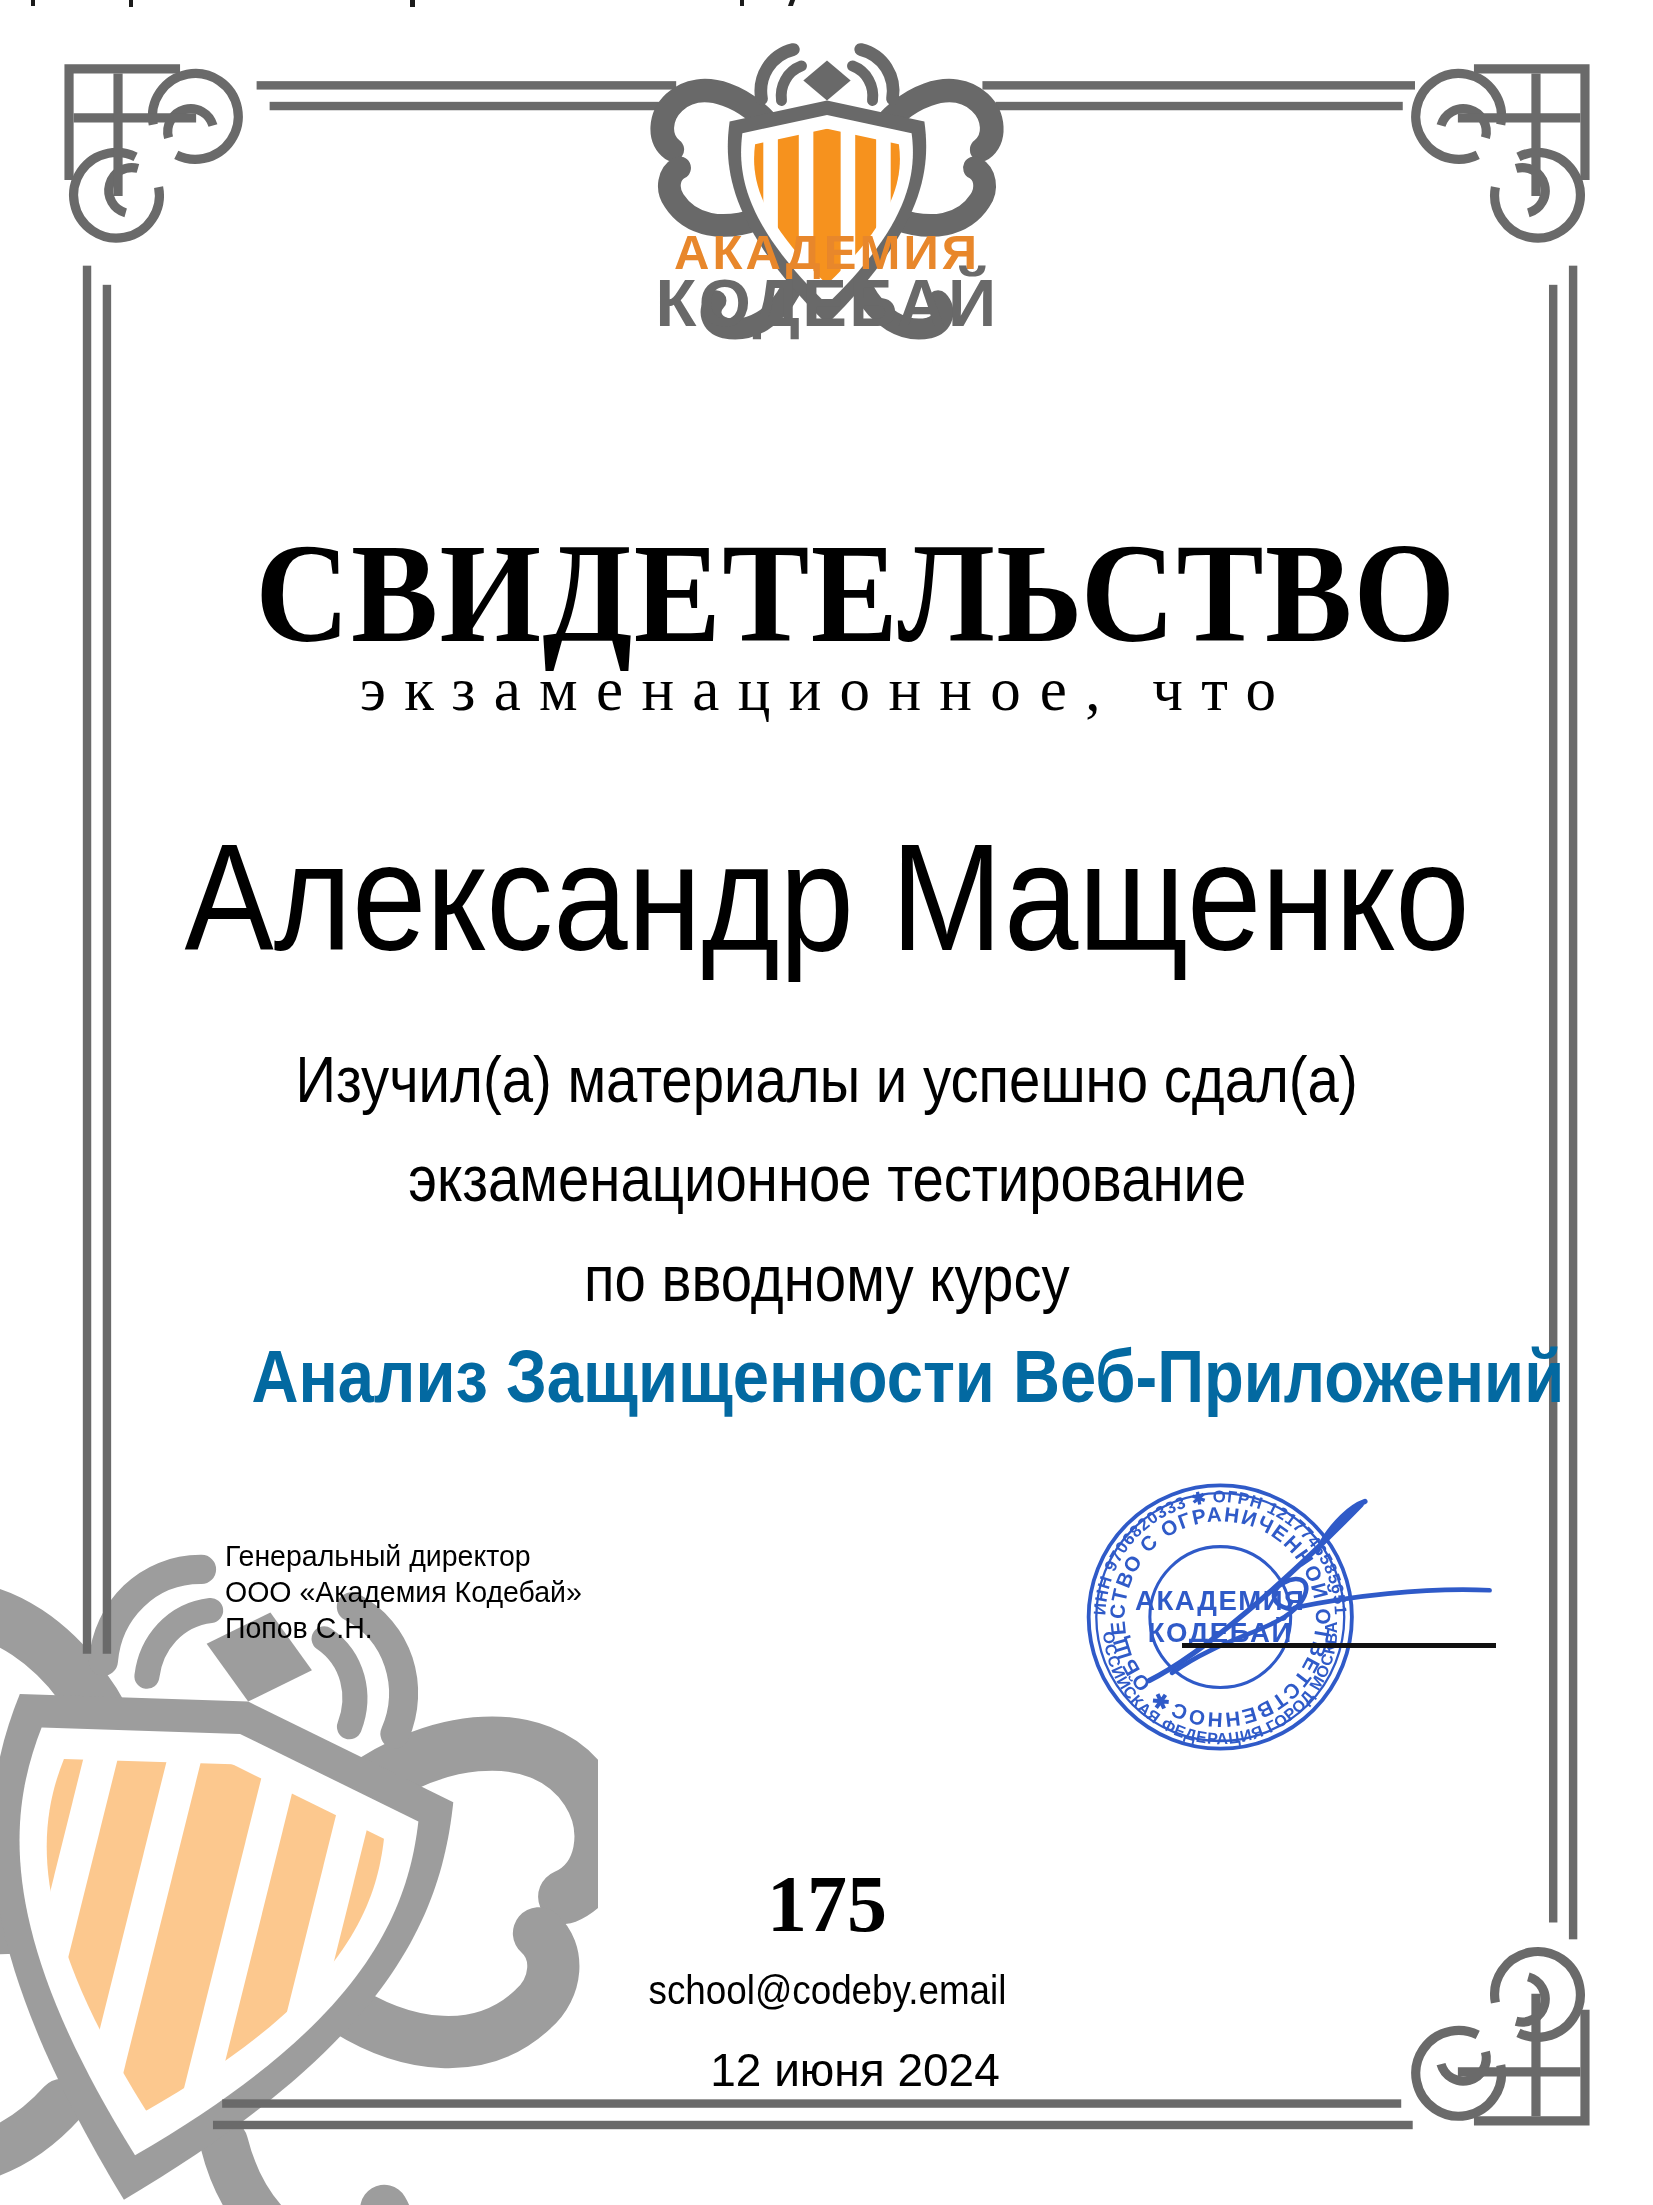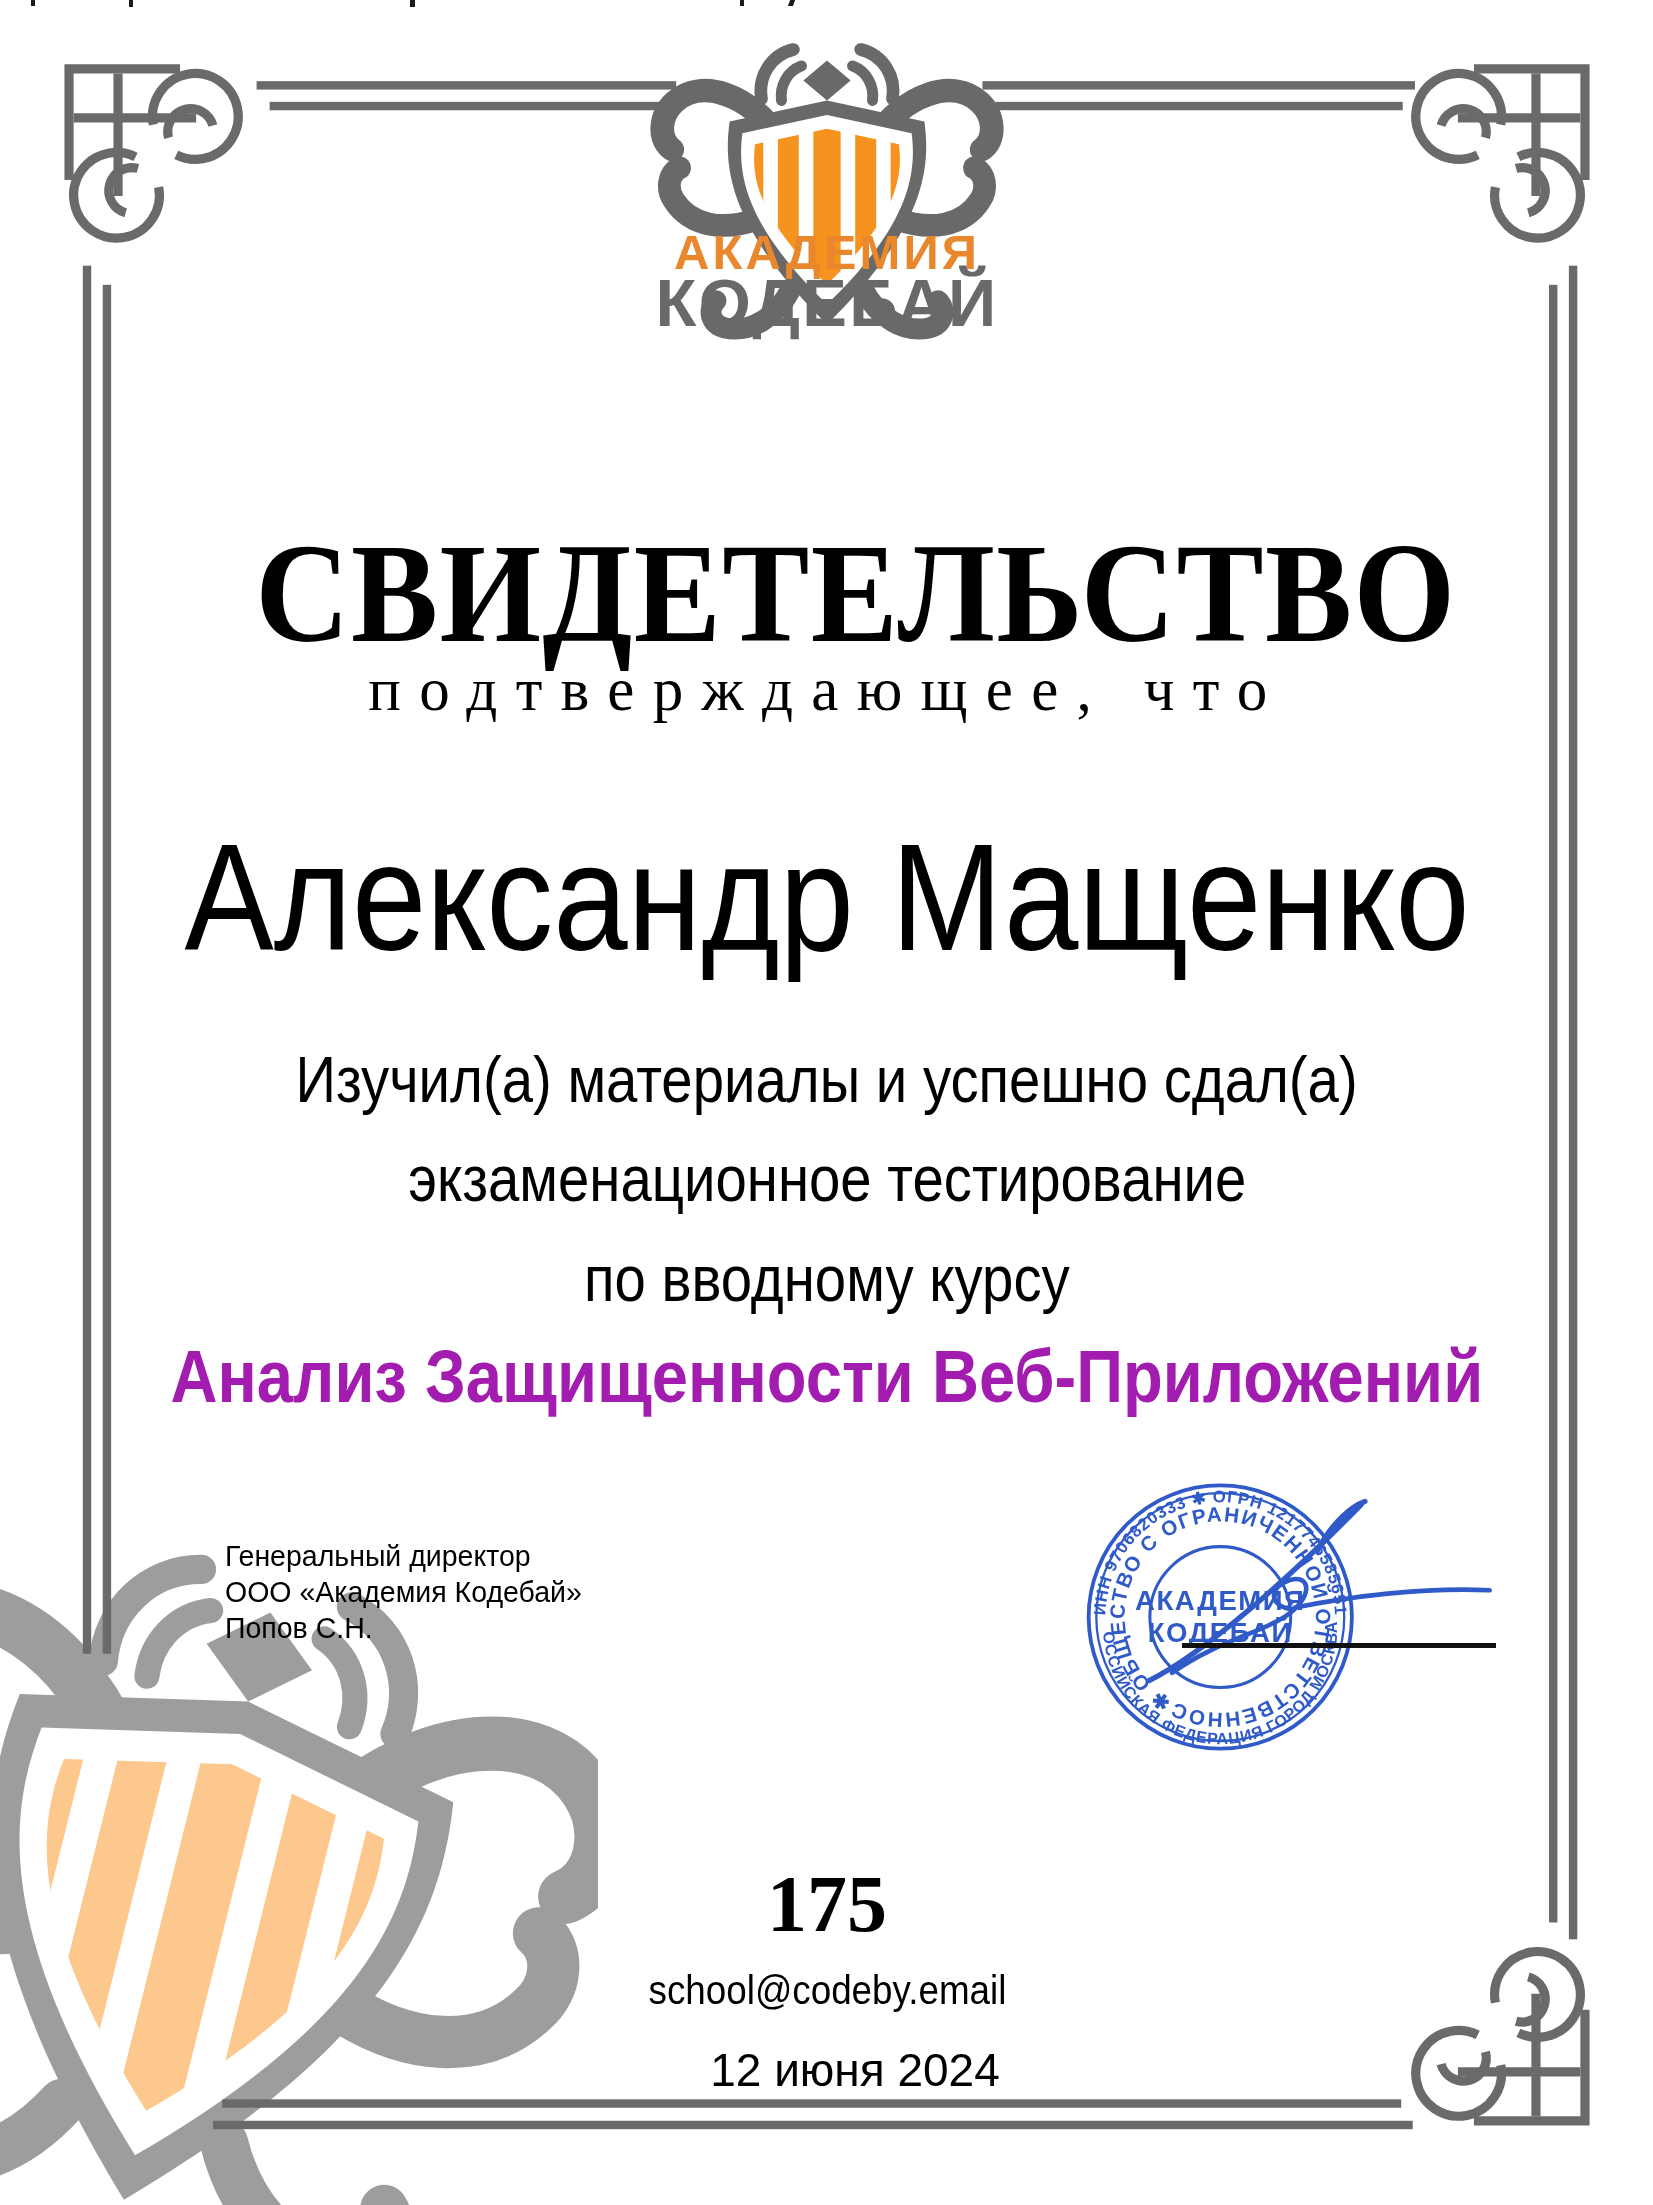--- a/index.html
+++ b/index.html
@@ -8,21 +8,21 @@
   .abs{position:absolute;}
   
   .crow{position:absolute;left:0;width:1654px;text-align:center;white-space:nowrap;}
   .cond{display:inline-block;transform:scaleX(0.88);transform-origin:50% 50%;}
   .cond92{display:inline-block;transform:scaleX(0.92);transform-origin:50% 50%;}
   
   .title{font-family:"Liberation Serif",serif;font-weight:bold;font-size:142px;letter-spacing:1.5px;}
   .subtitle{font-family:"Liberation Serif",serif;font-size:61px;letter-spacing:0.30em;}
   .name{font-size:152px;}
   .bodyline{font-size:64px;}
-  .course{font-size:74px;font-weight:bold;color:#a21caf;}
+  .course{font-size:74px;font-weight:bold;color:#0369a1;text-align:right;}
   .dirblock{font-size:30px;line-height:36px;transform:scaleX(0.95);transform-origin:left top;}
   .num{font-family:"Liberation Serif",serif;font-weight:bold;font-size:80px;}
   .email{font-size:40px;}
   .date{font-size:46px;}
   .logo-academy{font-size:49px;font-weight:bold;letter-spacing:3.1px;color:#e8872b;}
   .logo-codeby{font-size:67px;font-weight:bold;letter-spacing:2.3px;color:#696969;}
   
   .bug-stroke{stroke:var(--bugGray);}
   .bug-fillg{fill:var(--bugGray);}
   .bug-orange{fill:var(--bugOrange);}
@@ -115,21 +115,21 @@
     <span>АКАДЕМИЯ</span>
   </div>
   <div class="crow logo-codeby" style="top:264px;">
     <span>КОДЕБАЙ</span>
   </div>
 
   <div class="crow title" style="top:511px;padding-left:29px;">
     <span class="cond92">СВИДЕТЕЛЬСТВО</span>
   </div>
   <div class="crow subtitle" style="top:655px;">
-    <span>подтверждающее, что</span>
+    <span>экзаменационное, что</span>
   </div>
 
   <div class="crow name" style="top:810px;">
     <span class="cond">Александр Мащенко</span>
   </div>
 
   <div class="crow bodyline" style="top:1043px;">
     <span class="cond">Изучил(а) материалы и успешно сдал(а)</span>
   </div>
   <div class="crow bodyline" style="top:1142px;">

